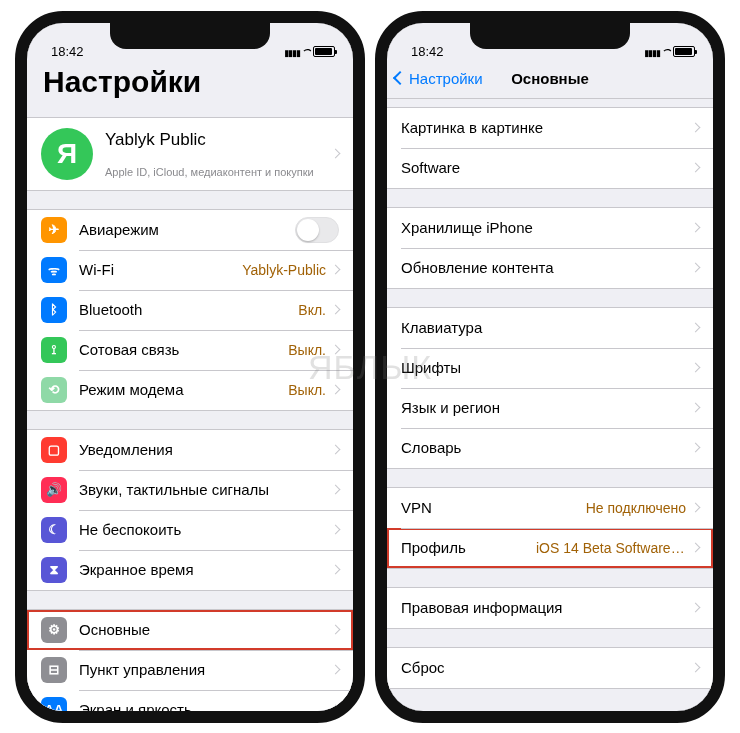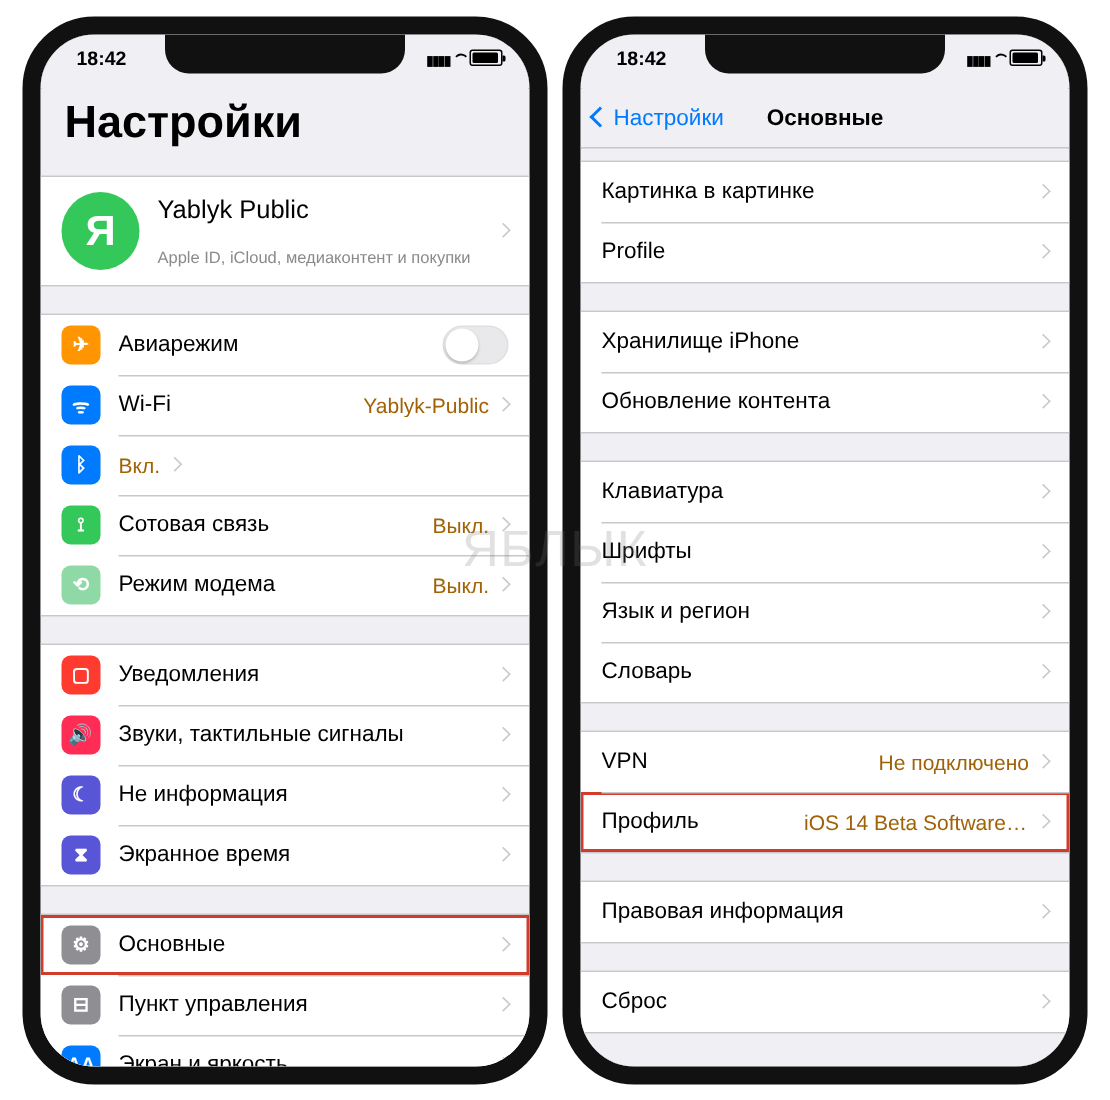--- a/index.html
+++ b/index.html
@@ -32,24 +32,24 @@
     height: 26px;
     background: #111;
     border-bottom-left-radius: 16px;
     border-bottom-right-radius: 16px;
     z-index: 10;
   }
   .statusbar {
     height: 36px;
     display: flex;
     justify-content: space-between;
-    align-items: flex-start;
+    align-items: flex-end;
     padding: 8px 18px 0 24px;
     font-size: 13px;
-    font-weight: 700;
+    font-weight: 400;
     color: #000;
     background: #efeff4;
     gap: 35px;
   }
   .statusbar-right { display: flex; align-items: center; gap: 4px; }
   .statusbar-right span { display: inline-block; }
   .signal::before { content: "▮▮▮▮"; font-size: 9px; letter-spacing: -1px; }
   .wifi-ico::before { content: "\25DC"; font-size: 13px; font-weight: 900; transform: rotate(45deg); display:inline-block; }
   .battery-ico { width: 22px; height: 11px; border: 1px solid #000; border-radius: 2px; position: relative; }
   .battery-ico::after { content:""; position:absolute; right:-3px; top:3px; width:2px; height:4px; background:#000; border-radius:0 1px 1px 0; }
@@ -199,20 +199,21 @@
           <div class="toggle"></div>
         </div>
         <div class="row">
           <div class="ico" style="background: rgb(0, 122, 255);">ᯤ</div>
           <div class="label">Wi-Fi</div>
           <div class="detail">Yablyk-Public</div>
           <div class="chevron"></div>
         </div>
         <div class="row">
           <div class="ico" style="background: rgb(0, 122, 255);">ᛒ</div>
+          <div class="label">Bluetooth</div>
           <div class="detail">Вкл.</div>
           <div class="chevron"></div>
         </div>
         <div class="row">
           <div class="ico" style="background: rgb(52, 199, 89);">⟟</div>
           <div class="label">Сотовая связь</div>
           <div class="detail">Выкл.</div>
           <div class="chevron"></div>
         </div>
         <div class="row">
@@ -228,21 +229,21 @@
           <div class="label">Уведомления</div>
           <div class="chevron"></div>
         </div>
         <div class="row">
           <div class="ico" style="background: rgb(255, 45, 85);">🔊</div>
           <div class="label">Звуки, тактильные сигналы</div>
           <div class="chevron"></div>
         </div>
         <div class="row">
           <div class="ico" style="background: rgb(88, 86, 214);">☾</div>
-          <div class="label">Не информация</div>
+          <div class="label">Не беспокоить</div>
           <div class="chevron"></div>
         </div>
         <div class="row">
           <div class="ico" style="background: rgb(88, 86, 214);">⧗</div>
           <div class="label">Экранное время</div>
           <div class="chevron"></div>
         </div>
       </div>
     <div class="group" id="g-gen">
         <div class="row highlighted">
@@ -283,21 +284,21 @@
     </div>
     <div class="nav-title">Основные</div>
   </div>
   <div class="scroll2">
     <div class="group first" id="r1">
         <div class="row plain">
           <div class="label">Картинка в картинке</div>
           <div class="chevron"></div>
         </div>
         <div class="row plain">
-          <div class="label">Profile</div>
+          <div class="label">Software</div>
           <div class="chevron"></div>
         </div>
       </div>
     <div class="group" id="r2">
         <div class="row plain">
           <div class="label">Хранилище iPhone</div>
           <div class="chevron"></div>
         </div>
         <div class="row plain">
           <div class="label">Обновление контента</div>

